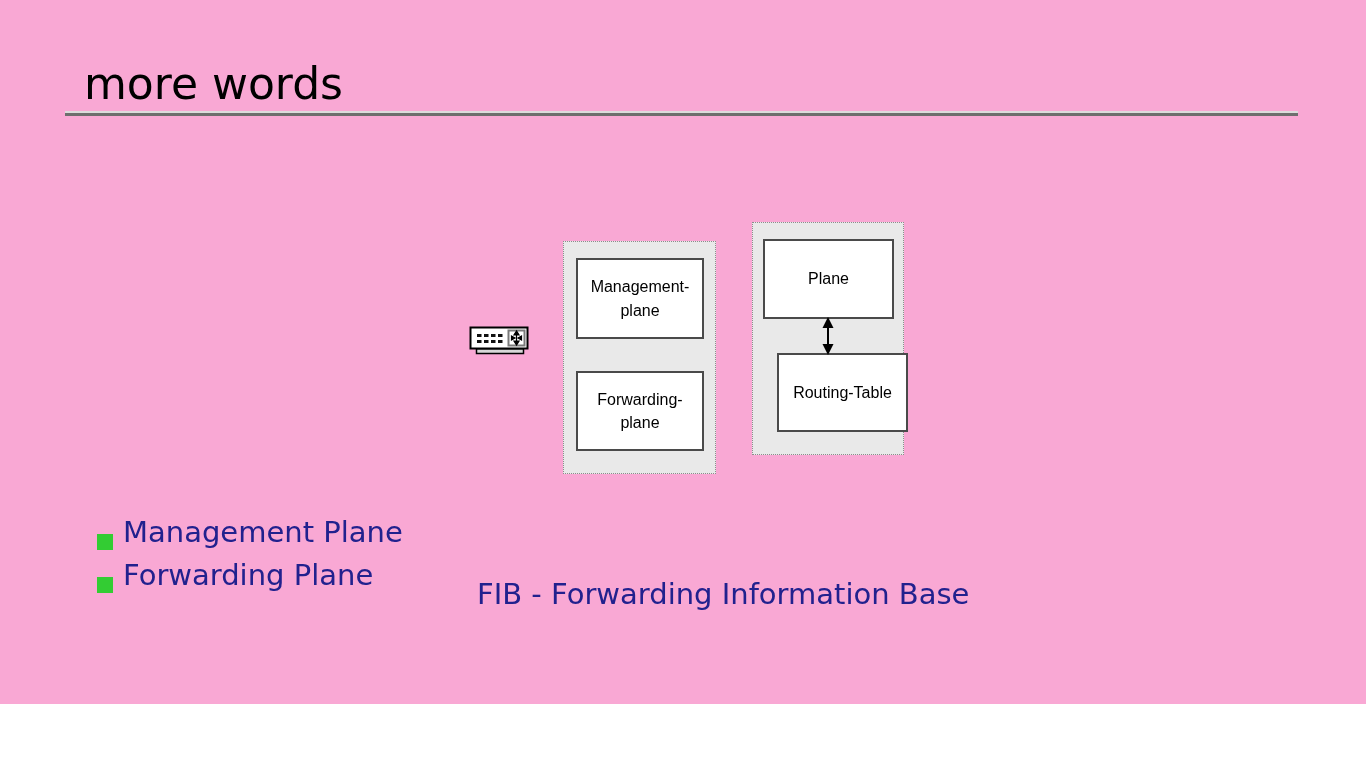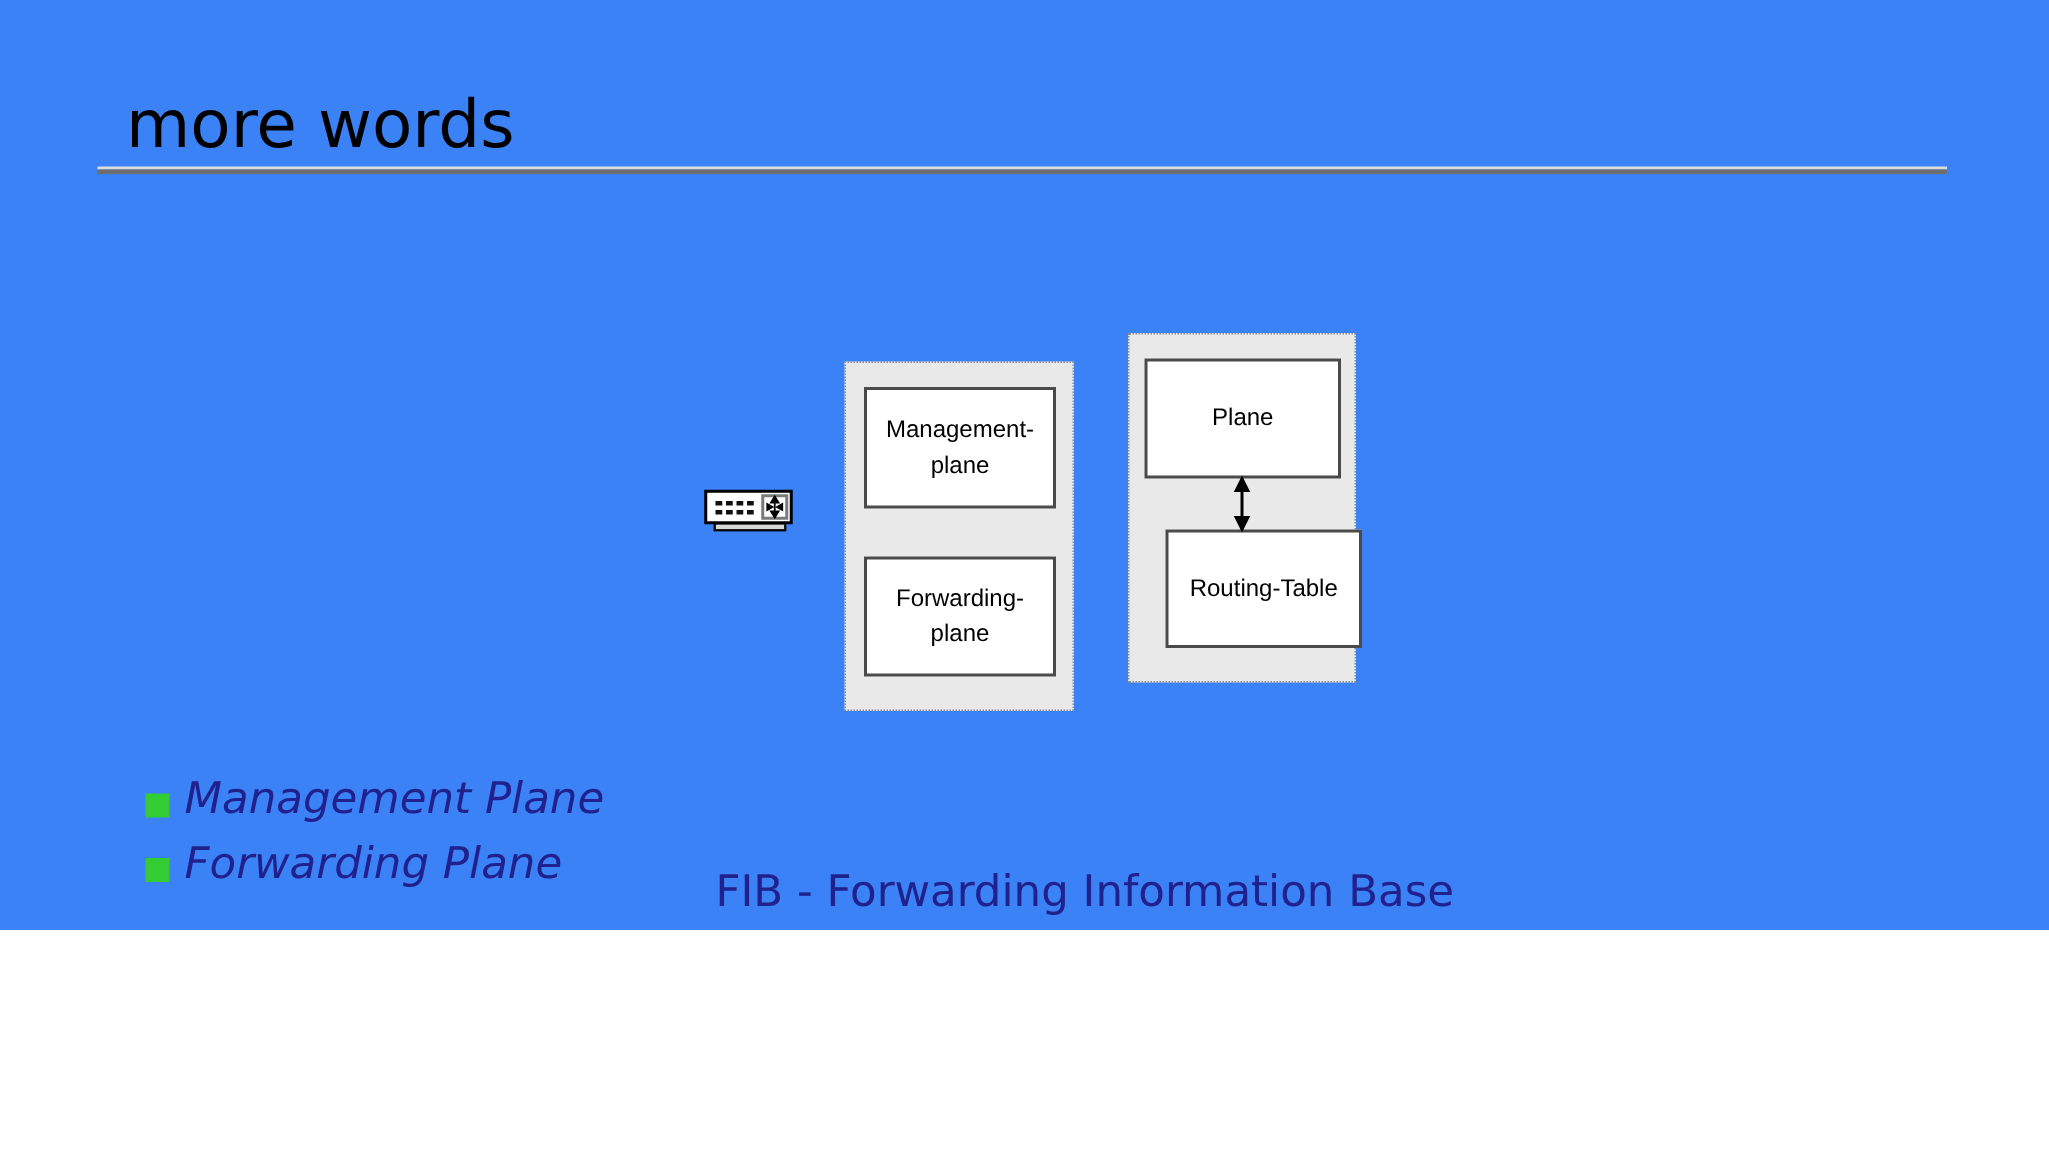--- a/index.html
+++ b/index.html
@@ -1,20 +1,20 @@
 <!DOCTYPE html>
 <html><head>
 <meta charset="utf-8">
 <style>
   html, body { margin: 0; padding: 0; background: #ffffff; }
   .slide {
     position: relative;
     width: 1366px;
-    height: 620px;
-    background: #3b82f6;
+    height: 704px;
+    background: #f9a8d4;
     overflow: hidden;
     font-family: "DejaVu Sans", sans-serif;
   }
 
   
   .title {
     position: absolute;
     left: 84px;
     top: 60px;
     font-size: 44px;
@@ -71,22 +71,21 @@
     position: absolute;
     left: 469px;
     top: 326px;
   }
 
   
   .bullet-row {
     position: absolute;
     left: 97px;
     display: flex;
-    align-items: center;
-    font-style: italic;
+    align-items: flex-end;
   }
   .bullet-row-1 { top: 514px; }
   .bullet-row-2 { top: 557px; }
   .bullet-square {
     width: 16px;
     height: 16px;
     background: #33cc33;
     margin-top: 10px;
     margin-right: 10px;
     flex: 0 0 auto;

